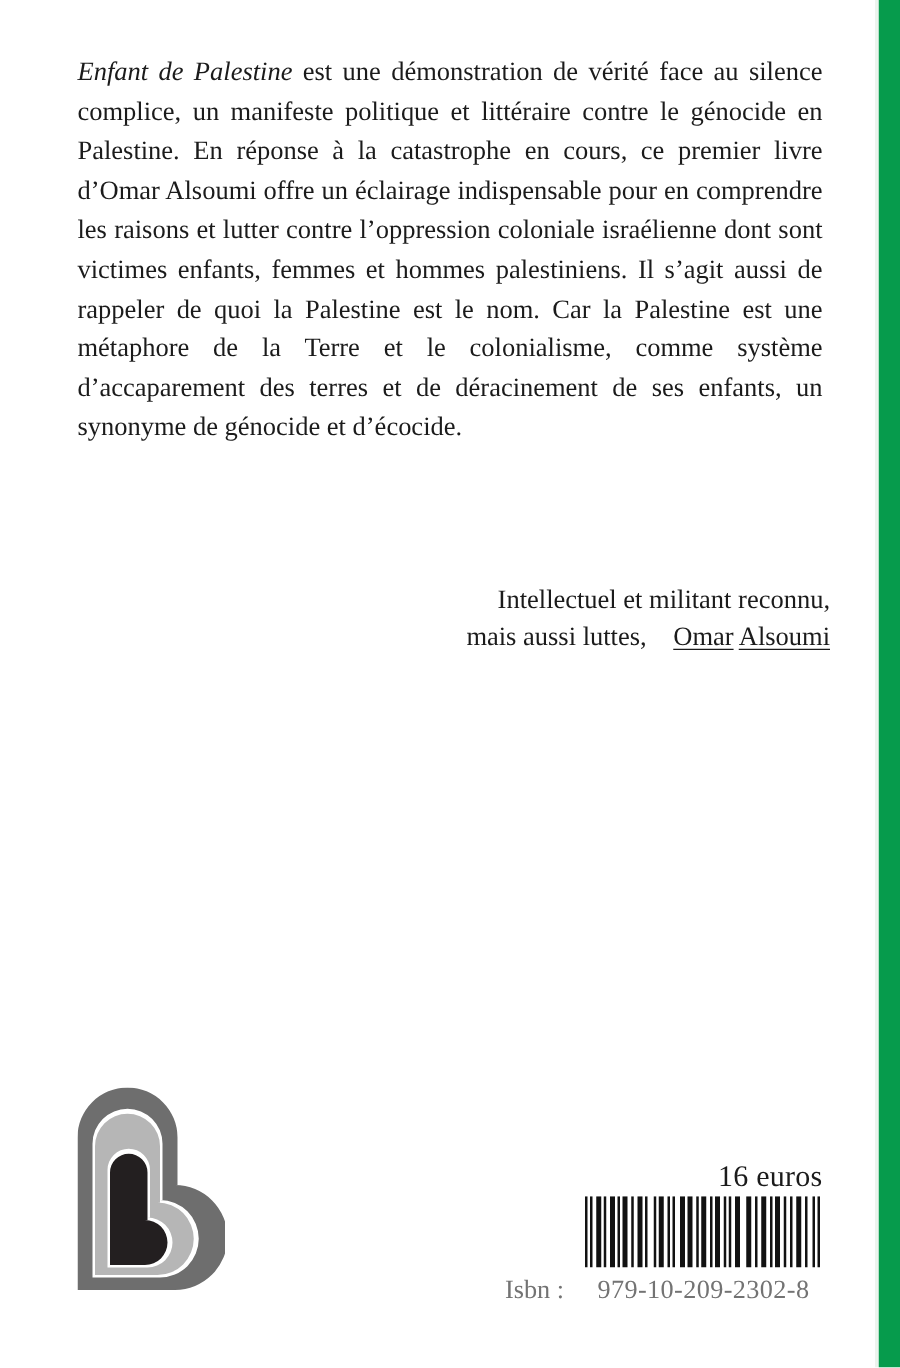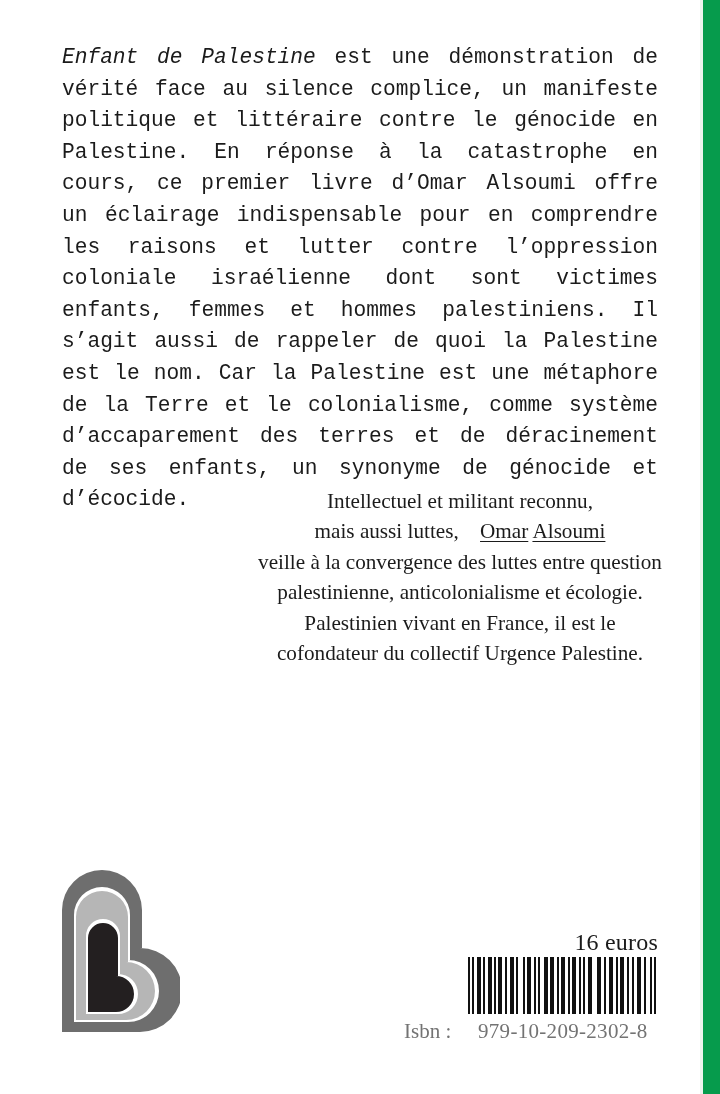--- a/index.html
+++ b/index.html
@@ -42,38 +42,37 @@
     width: 596px;
     font-size: 21.2px;
     line-height: 31.6px;
     text-align: justify;
     text-justify: inter-word;
     color: #1b1b1b;
     hyphens: none;
   }
   .blurb p {
     margin: 0;
-    font-family: Liberation Mono, monospace;
   }
   .blurb p.indented {
     text-indent: 55px;
   }
   .blurb em {
     font-style: italic;
   }
 
   
   .bio {
     position: absolute;
     left: 256px;
-    top: 486px;
+    top: 464px;
     width: 408px;
     font-size: 21.2px;
     line-height: 30.4px;
-    text-align: center;
+    text-align: right;
     color: #1b1b1b;
   }
   .bio p {
     margin: 0;
   }
   .bio .author-name {
     text-decoration: none;
     position: relative;
     margin-left: 16px;
   }
@@ -144,21 +143,21 @@
 <body>
 
 <div class="edge-strip-hairline"></div>
 <div class="edge-strip"></div>
 
 <div class="blurb">
   <p><em>Enfant de Palestine</em><span> est une démonstration de vérité face au silence complice, un manifeste politique et littéraire contre le génocide en Palestine. En réponse à la catastrophe en cours, ce premier livre d’Omar Alsoumi offre un éclairage indispensable pour en comprendre les raisons et lutter contre l’oppression coloniale israélienne dont sont victimes enfants, femmes et hommes palestiniens. Il s’agit aussi de rappeler de quoi la Palestine est le nom. Car la Palestine est une métaphore de la Terre et le colonialisme, comme système d’accaparement des terres et de déracinement de ses enfants, un synonyme de génocide et d’écocide.</span></p>
 </div>
 
 <div class="bio">
-  <p><span>Intellectuel et militant reconnu,</span><br><span>mais aussi luttes, </span><span class="author-name"><u>Omar</u> <u>Alsoumi</u></span><br><span>veille à la convergence des luttes entre question palestinienne, anticolonialisme et écologie. Palestinien vivant en France, il est le cofondateur du collectif Urgence Palestine.</span></p>
+  <p><span>Intellectuel et militant reconnu,</span><br><span>mais aussi luttes, </span><span class="author-name"><u>Omar</u> <u>Alsoumi</u></span><br></p>
 </div>
 
 <div class="logo">
   <svg viewBox="0 0 118 163" xmlns="http://www.w3.org/2000/svg">
 
     <path d="M0 40 A40 40 0 0 1 80 40 L80 78 L78 78 A42 42 0 0 1 78 162 L0 162 Z" fill="#6e6e6e"></path>
 
     <path d="M12 45 A28 28 0 0 1 68 45 L68 90 L66 90 A31 31 0 0 1 66 152 L12 152 Z" fill="#ffffff"></path>
 
     <path d="M14 47 A26 26 0 0 1 66 47 L66 92 L64 92 A29 29 0 0 1 64 150 L14 150 Z" fill="#b6b6b6"></path>

